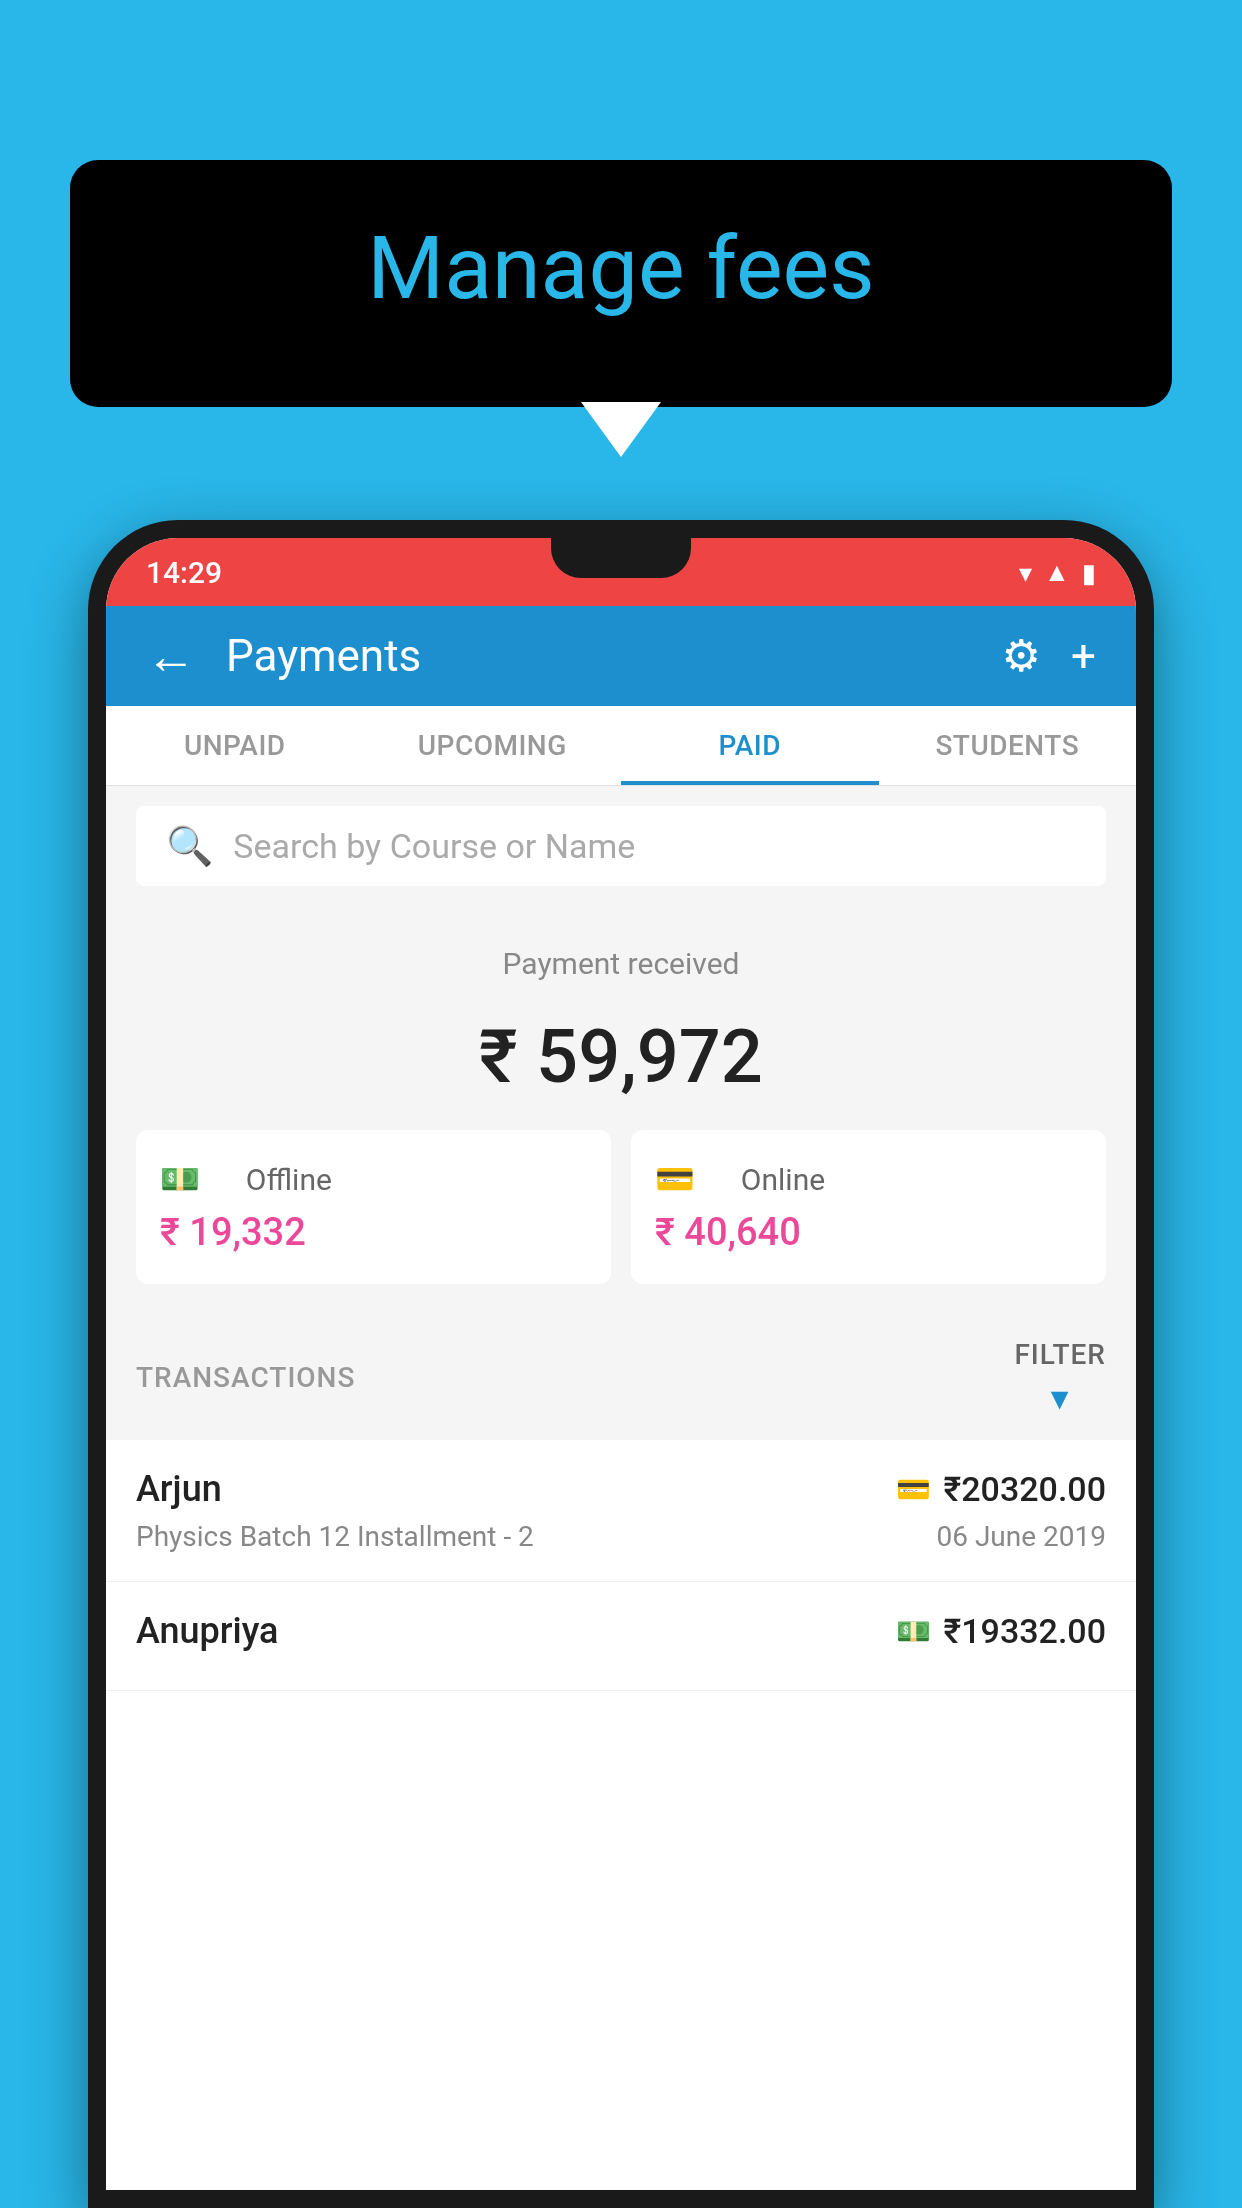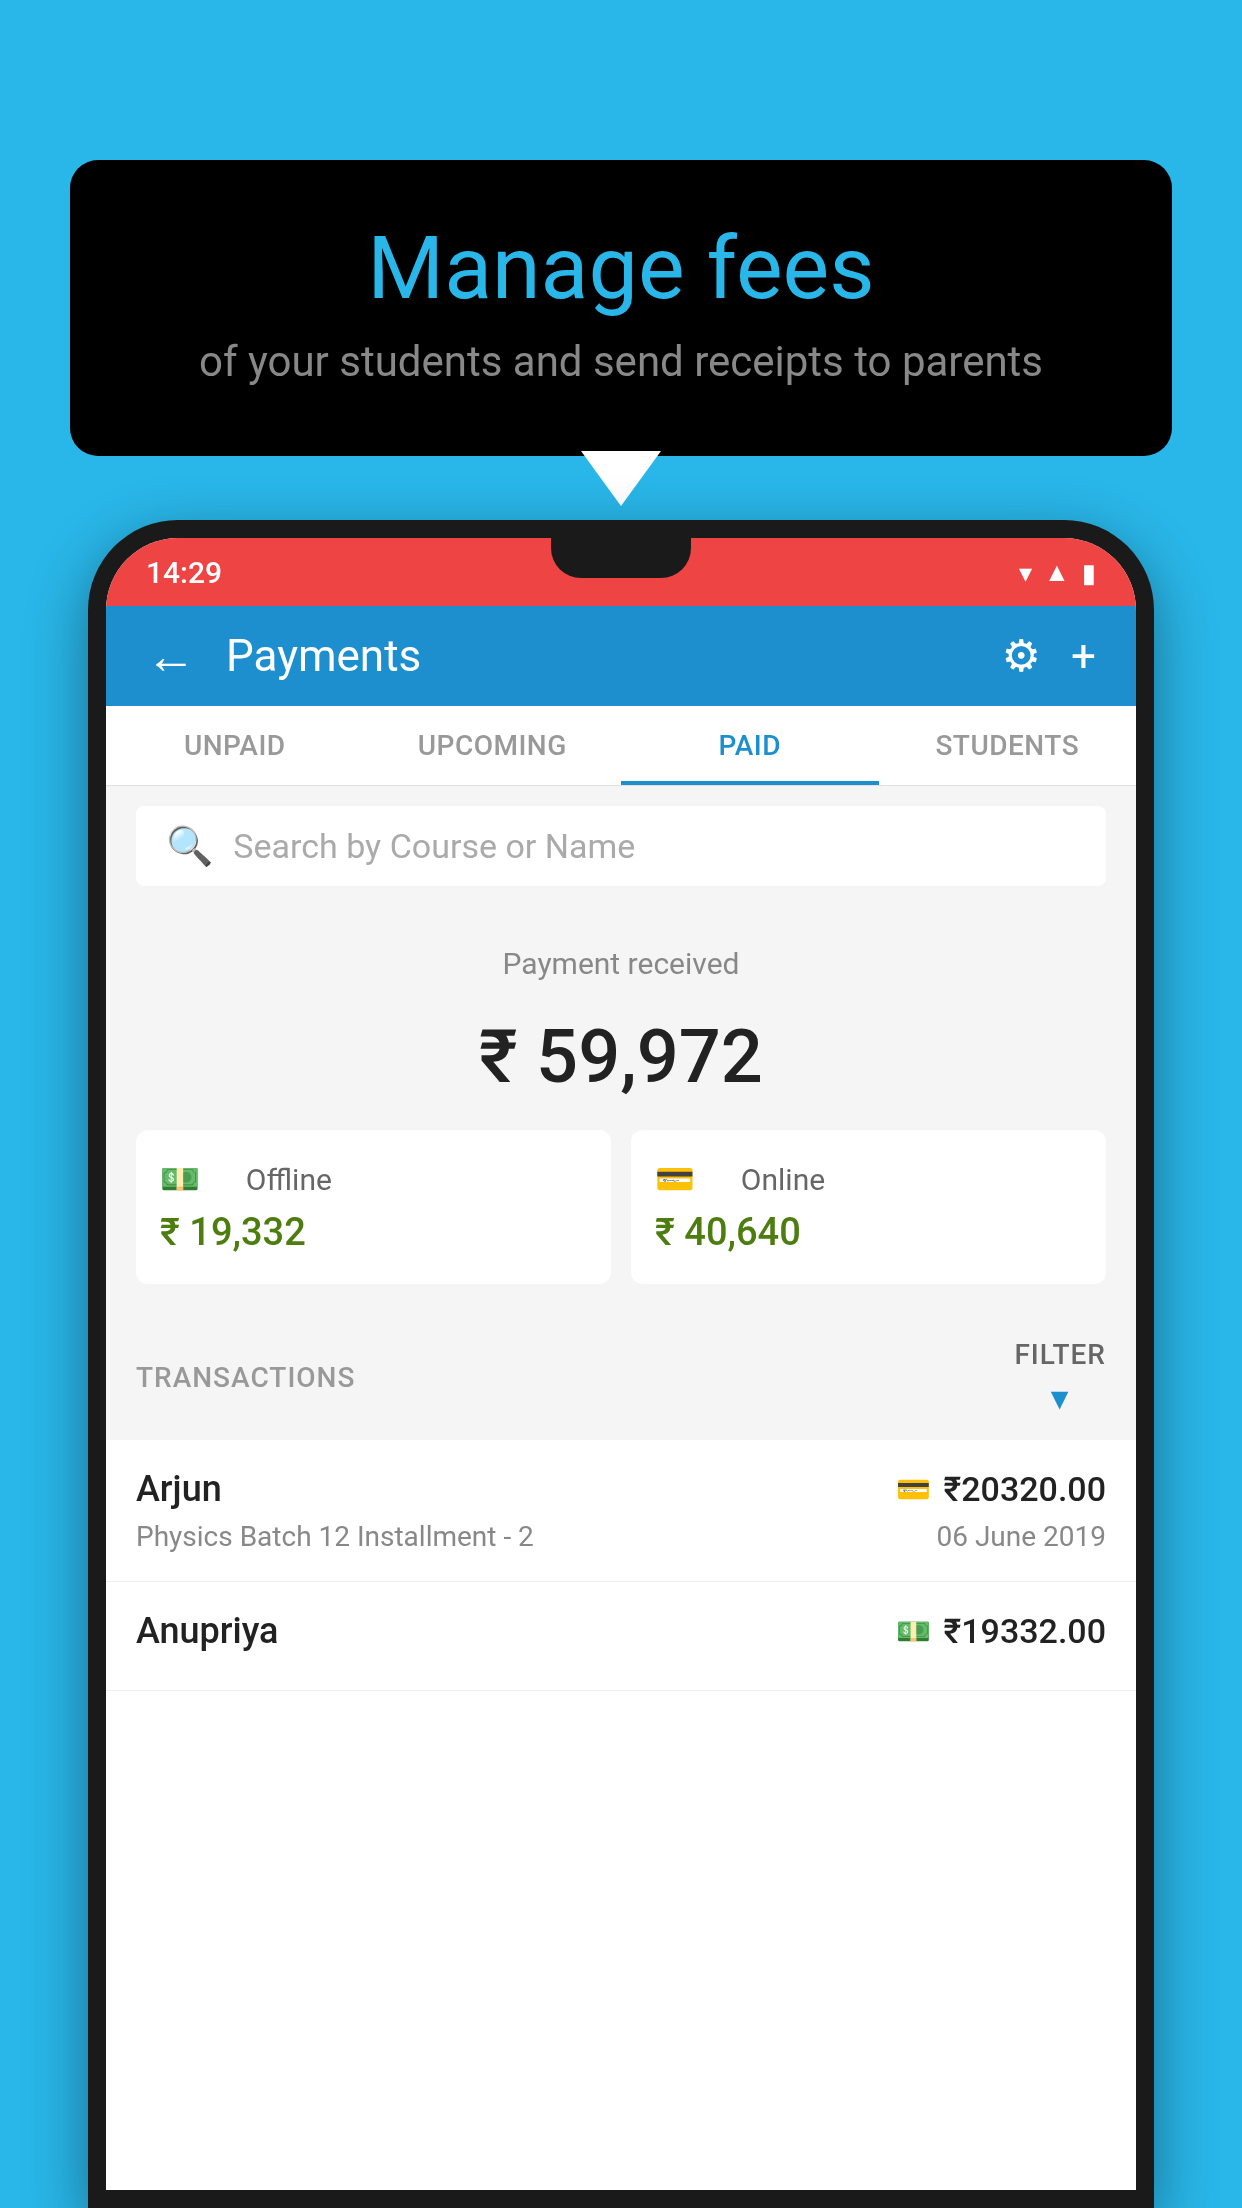--- a/index.html
+++ b/index.html
@@ -263,21 +263,21 @@
 
     .payment-card-type {
       font-size: 30px;
       color: #666;
       margin-left: 32px;
     }
 
     .payment-card-amount {
       font-size: 38px;
       font-weight: 500;
-      color: #4d7c0f;
+      color: #ec4899;
     }
 
     
     .transactions-header {
       display: flex;
       align-items: center;
       justify-content: space-between;
       padding: 24px 30px;
       background: #f5f5f5;
     }
@@ -359,21 +359,20 @@
     }
   </style>
 </head>
 <body>
 
 <div style="position:absolute;inset:0;background:#29b6e8;"></div>
 
 <div class="speech-bubble-container">
   <div class="speech-bubble">
     <div class="bubble-title">Manage fees</div>
-    <div class="bubble-subtitle">of your students and send receipts to parents</div>
   </div>
 </div>
 
 <div class="phone-frame">
   <div class="phone-inner">
 
     <div class="notch"></div>
 
     <div class="status-bar">
       <span class="status-time">14:29</span>

